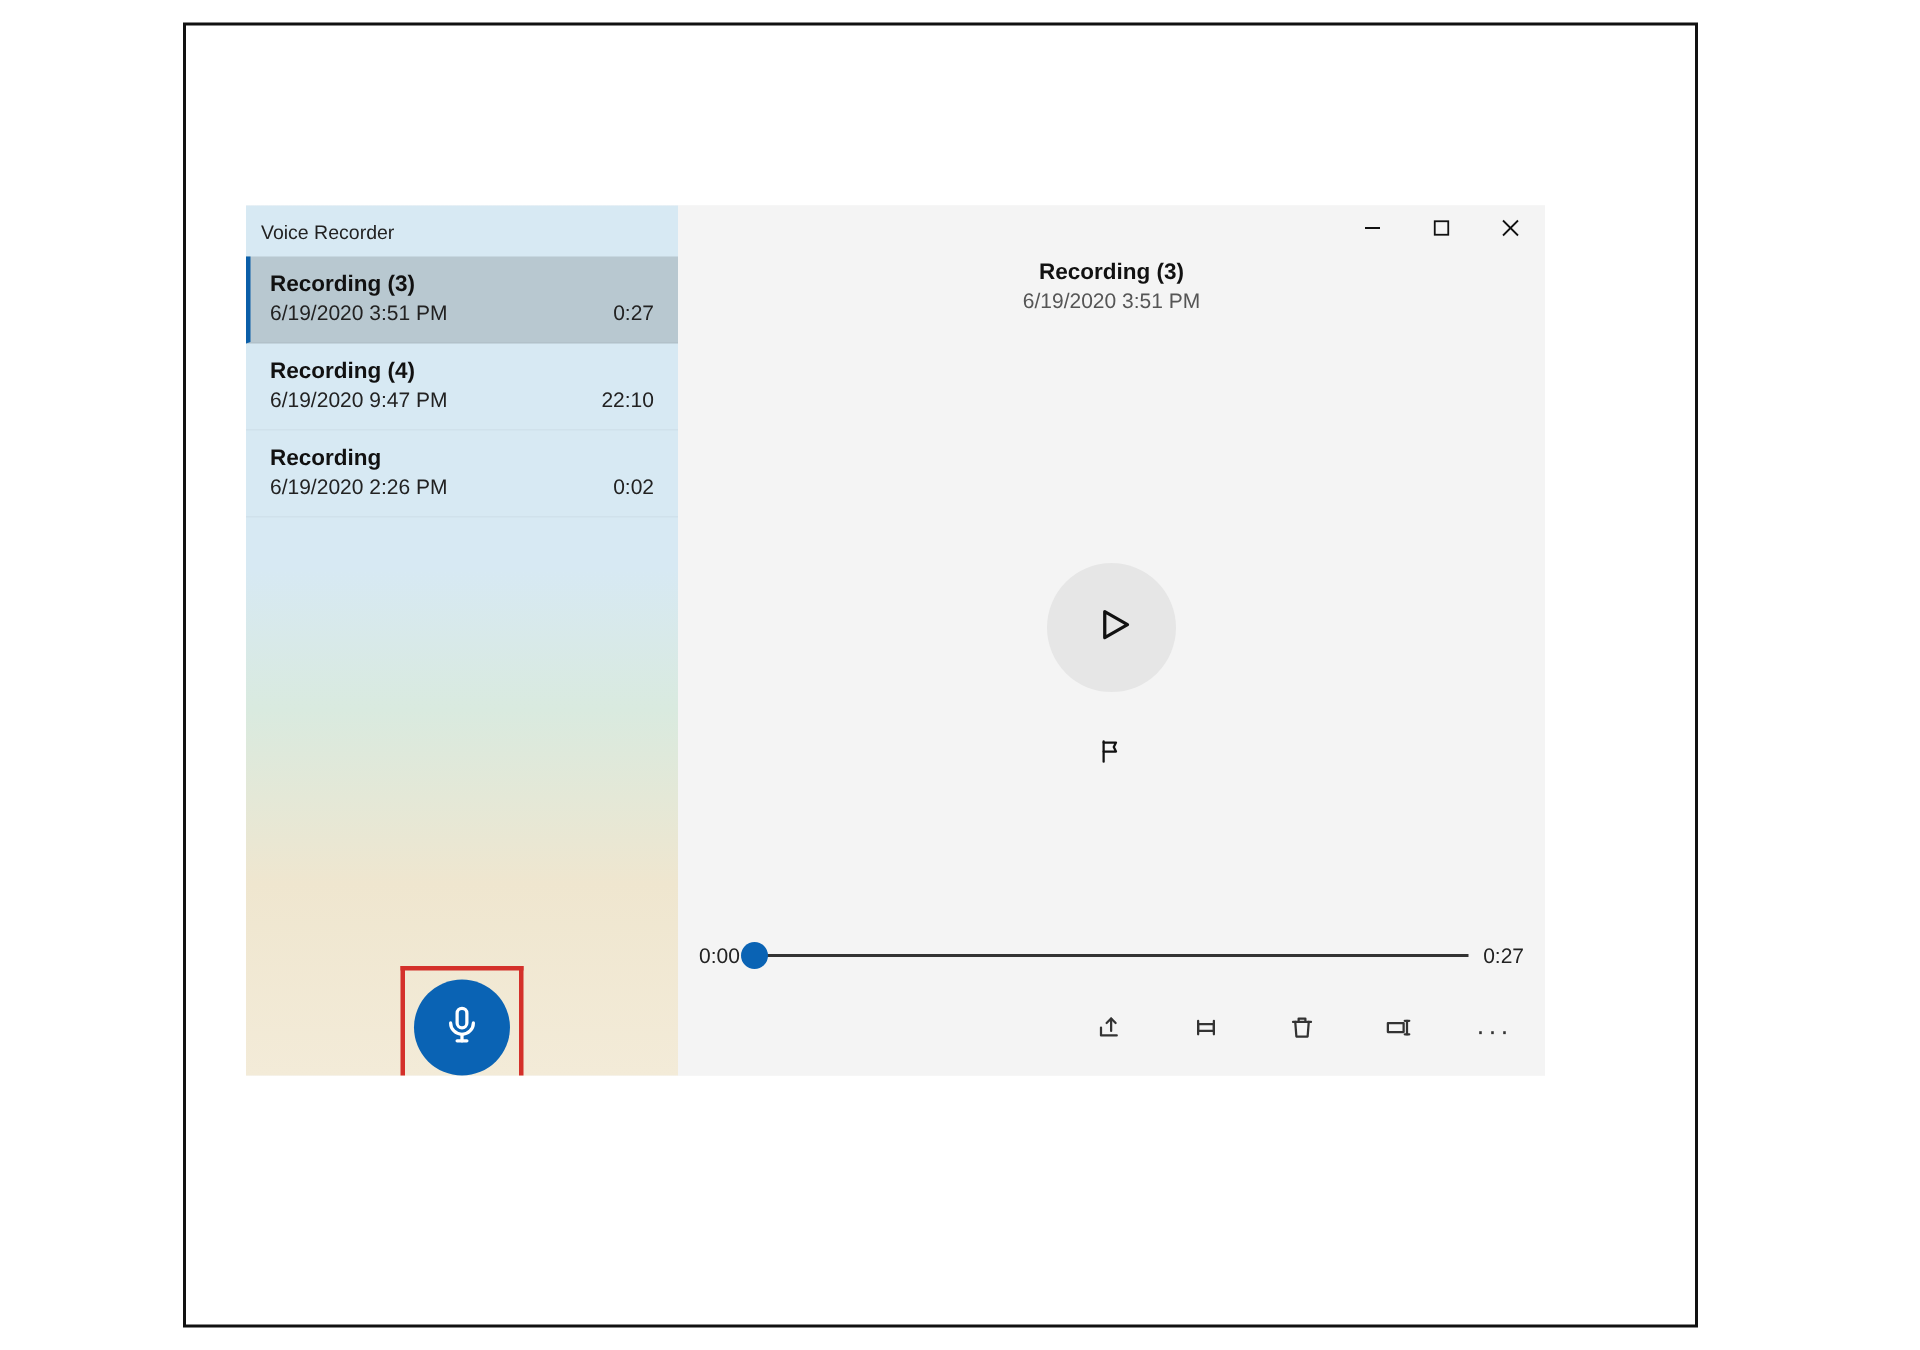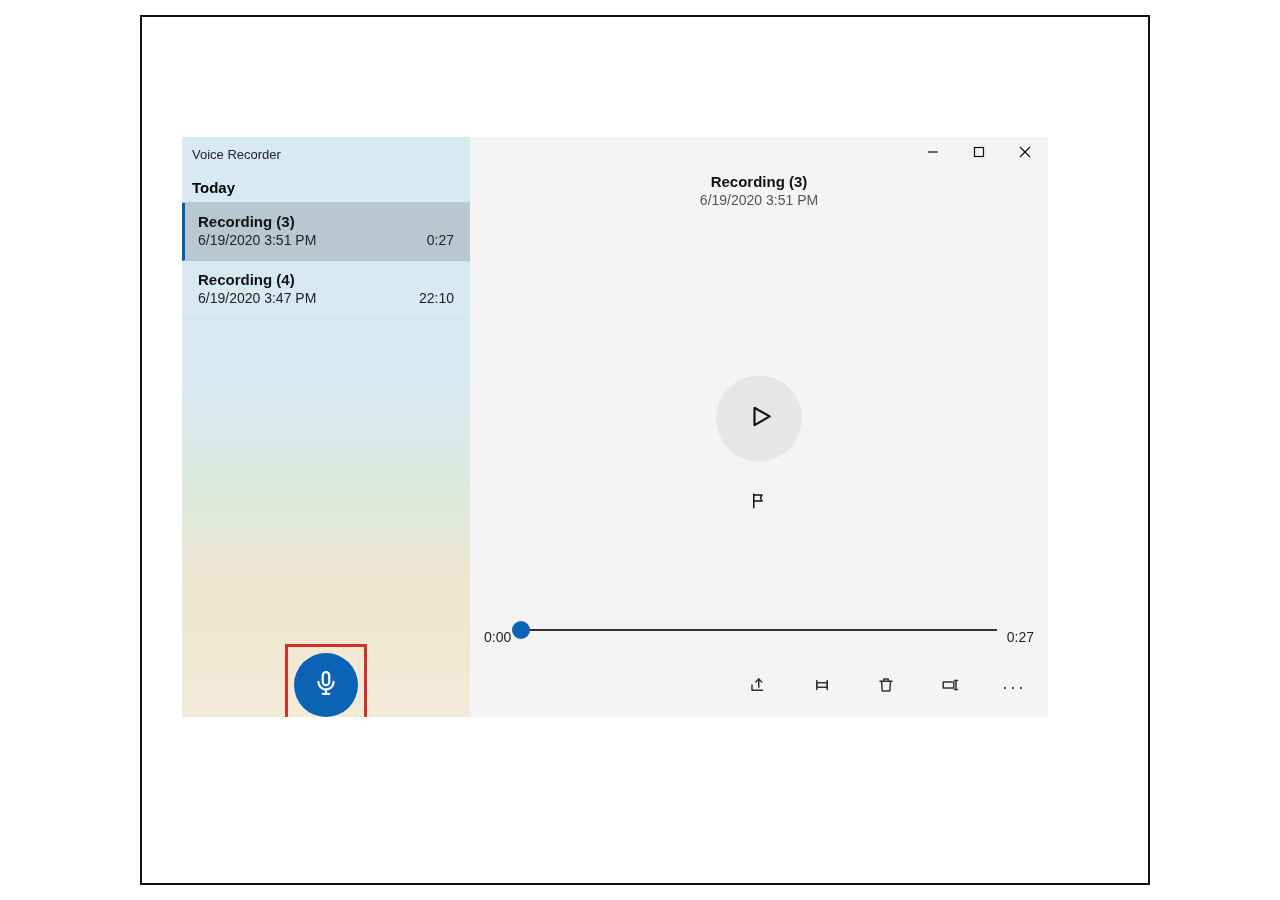--- a/index.html
+++ b/index.html
@@ -1,19 +1,19 @@
 <!DOCTYPE html>
 <html><head>
 <meta charset="utf-8">
 <style>
   * { box-sizing: border-box; margin: 0; padding: 0; }
   html, body { width: 1280px; height: 900px; background: #ffffff; font-family: "Segoe UI", Arial, sans-serif; }
   .outer {
     position: absolute;
-    left: 140px; top: 15px;
+    left: 122px; top: 15px;
     width: 1010px; height: 870px;
     border: 2px solid #111;
     background: #fff;
   }
   .app {
     position: absolute;
     left: 40px; top: 120px;
     width: 866px; height: 580px;
     background: #f2f2f2;
     display: flex;
@@ -113,21 +113,21 @@
     position: absolute;
     top: calc(50% + 56px); left: 50%; transform: translateX(-50%);
     width: 40px; height: 40px;
     display: flex; align-items: center; justify-content: center;
     cursor: pointer;
   }
   .flag-btn svg { width: 18px; height: 18px; }
 
   .timeline {
     position: absolute; bottom: 72px; left: 14px; right: 14px;
-    display: flex; gap: 10px;
+    display: flex; align-items: center; gap: 10px;
     font-size: 14px; color: #222;
   }
   .track {
     flex: 1; height: 2px; background: #333;
     position: relative;
   }
   .thumb {
     position: absolute; left: 0; top: 50%;
     width: 18px; height: 18px; border-radius: 50%;
     background: #0a63b4;
@@ -148,34 +148,40 @@
   .toolbar .more { font-size: 18px; letter-spacing: 2px; }
 </style>
 </head>
 <body>
 
 <div class="outer">
   <div class="app">
 
     <div class="sidebar">
       <div class="titlebar">Voice Recorder</div>
-      <div class="group-header">Today</div>
 
       <div class="rec-item selected">
         <div class="row1">Recording (3)</div>
         <div class="row2">
           <span>6/19/2020 3:51 PM</span>
           <span>0:27</span>
         </div>
       </div>
       <div class="rec-item">
         <div class="row1">Recording (4)</div>
         <div class="row2">
-          <span>6/19/2020 3:47 PM</span>
+          <span>6/19/2020 9:47 PM</span>
           <span>22:10</span>
+        </div>
+      </div>
+      <div class="rec-item">
+        <div class="row1">Recording</div>
+        <div class="row2">
+          <span>6/19/2020 2:26 PM</span>
+          <span>0:02</span>
         </div>
       </div>
 
       <div class="record-btn-wrap">
         <div class="record-btn">
           <span>
             <svg viewBox="0 0 24 24" fill="none" stroke="#fff" stroke-width="2" stroke-linecap="round" stroke-linejoin="round">
               <rect x="9" y="2" width="6" height="12" rx="3"></rect>
               <path d="M5 11a7 7 0 0 0 14 0"></path>
               <line x1="12" y1="18" x2="12" y2="22"></line>

